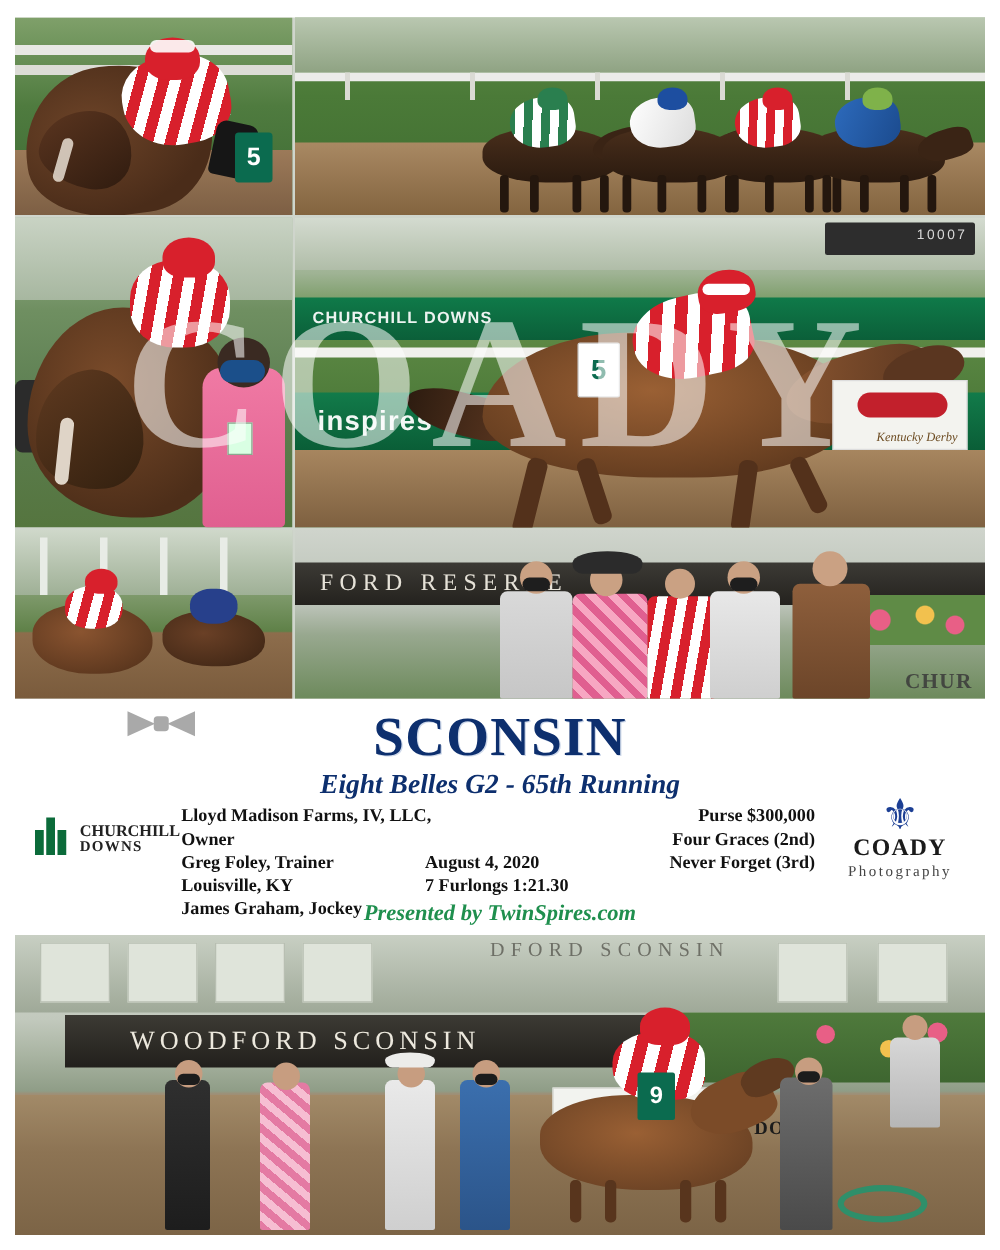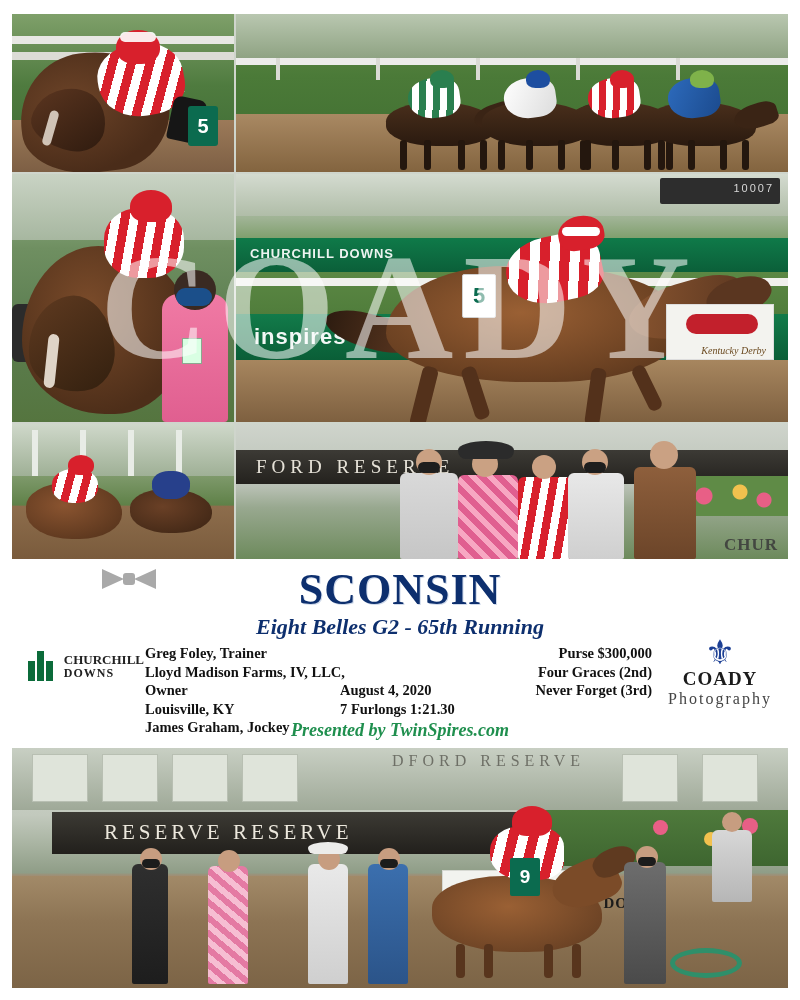--- a/index.html
+++ b/index.html
@@ -181,21 +181,21 @@
   .race-line {
     position:absolute; left:0; top:54px; width:800px;
     text-align:center;
     font-family:"Liberation Serif", serif;
     font-style:italic; font-weight:bold;
     font-size:22px;
     color:#0d2f6e;
   }
   .cd-logo {
     position:absolute; left:28px; top:88px; width:116px; height:36px;
-    display:flex; align-items:center; gap:14px;
+    display:flex; align-items:flex-end; gap:14px;
   }
   .cd-mark { width:26px; height:30px; position:relative; }
   .cd-mark i { position:absolute; bottom:0; width:7px; background:#0b6b3a; display:block; }
   .cd-text { font-family:"Liberation Serif",serif; font-size:13px; font-weight:bold; color:#222; line-height:1.05; }
   .cd-text small { display:block; font-size:12px; letter-spacing:1px; }
 
   .cols {
     position:absolute; left:0; top:84px; width:800px; height:90px;
     font-family:"Liberation Serif", serif;
     font-weight:bold;
@@ -204,21 +204,21 @@
   }
   .colL { position:absolute; left:145px; top:0; width:210px; line-height:18.5px; text-align:left; }
   .colM { position:absolute; left:340px; top:37px; width:210px; line-height:18.5px; text-align:left; }
   .colR { position:absolute; right:148px; top:0; width:240px; line-height:18.5px; text-align:right; }
 
   .coady {
     position:absolute; right:24px; top:78px; width:112px; text-align:center;
   }
   .coady .fleur { font-size:34px; color:#1c3f94; line-height:30px; }
   .coady .nm { font-family:"Liberation Serif",serif; font-size:19px; font-weight:bold; letter-spacing:1px; color:#1b1b1b; }
-  .coady .sub { font-family:"Liberation Serif",serif; font-size:16px; letter-spacing:2px; color:#444; }
+  .coady .sub { font-family:"Liberation Serif",serif; font-size:12px; letter-spacing:2px; color:#444; }
 
   .presented {
     position:absolute; left:0; top:160px; width:800px;
     text-align:center;
     font-family:"Liberation Serif", serif;
     font-style:italic; font-weight:bold;
     font-size:18px;
     color:#1f8f4e;
   }
 
@@ -436,22 +436,22 @@
         <i style="left:18px; height:20px;"></i>
       </div>
       <div class="cd-text">
         <span>CHURCHILL</span>
         <small>DOWNS</small>
       </div>
     </div>
 
     <div class="cols">
       <div class="colL">
+        <div>Lloyd Madison Farms, IV, LLC, Owner</div>
         <div>Greg Foley, Trainer</div>
-        <div>Lloyd Madison Farms, IV, LLC, Owner</div>
         <div>Louisville, KY</div>
         <div>James Graham, Jockey</div>
       </div>
       <div class="colM">
         <div>August 4, 2020</div>
         <div>7 Furlongs  1:21.30</div>
       </div>
       <div class="colR">
         <div>Purse $300,000</div>
         <div>Four Graces (2nd)</div>
@@ -470,23 +470,23 @@
 
   <div class="bottom">
     <div class="sky"></div>
     <div class="stands"></div>
     <div class="box" style="left:20px"></div>
     <div class="box" style="left:90px"></div>
     <div class="box" style="left:160px"></div>
     <div class="box" style="left:230px"></div>
     <div class="box" style="left:610px"></div>
     <div class="box" style="left:690px"></div>
-    <div class="topTxt">DFORD RESERVE</div>
+    <div class="topTxt">DFORD SCONSIN</div>
     <div class="wall"></div>
-    <div class="wallTxt">RESERVE RESERVE</div>
+    <div class="wallTxt">WOODFORD SCONSIN</div>
     <div class="hedge"></div>
     <div class="flw" style="right:30px; top:70px; width:16px; height:16px; background:#e85f86;"></div>
     <div class="flw" style="right:70px; top:84px; width:14px; height:14px; background:#f2c14e;"></div>
     <div class="flw" style="right:120px; top:72px; width:15px; height:15px; background:#e85f86;"></div>
     <div class="apron"></div>
 
     <div class="cdsign"></div>
     <div class="cdsignTxt">CHURCHILL DOWNS</div>
 
     <div class="prsn" style="left:120px; width:36px; height:120px; background:linear-gradient(180deg,#2f2f2f,#1d1d1d);"></div>

